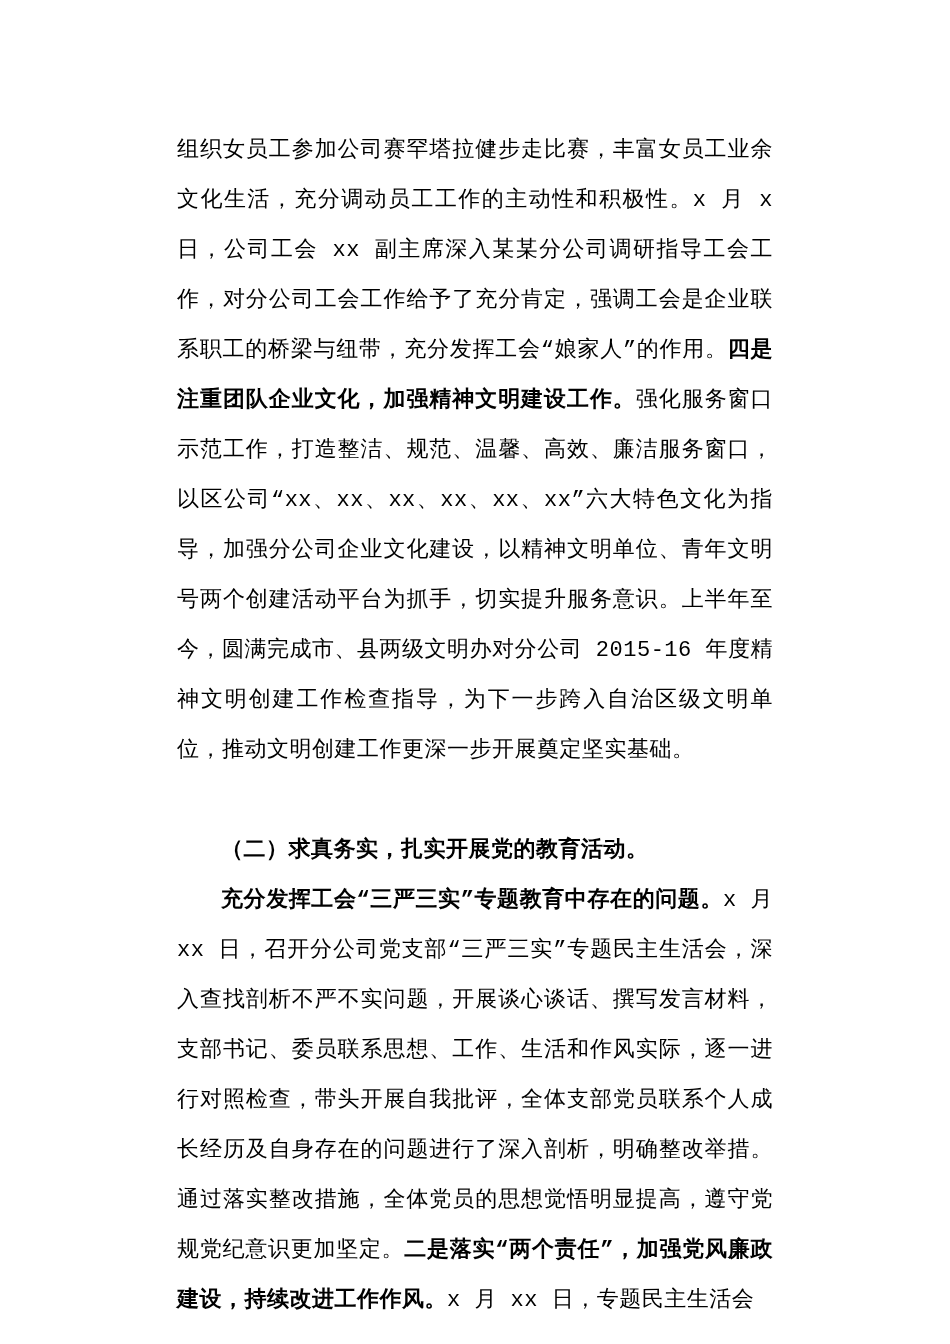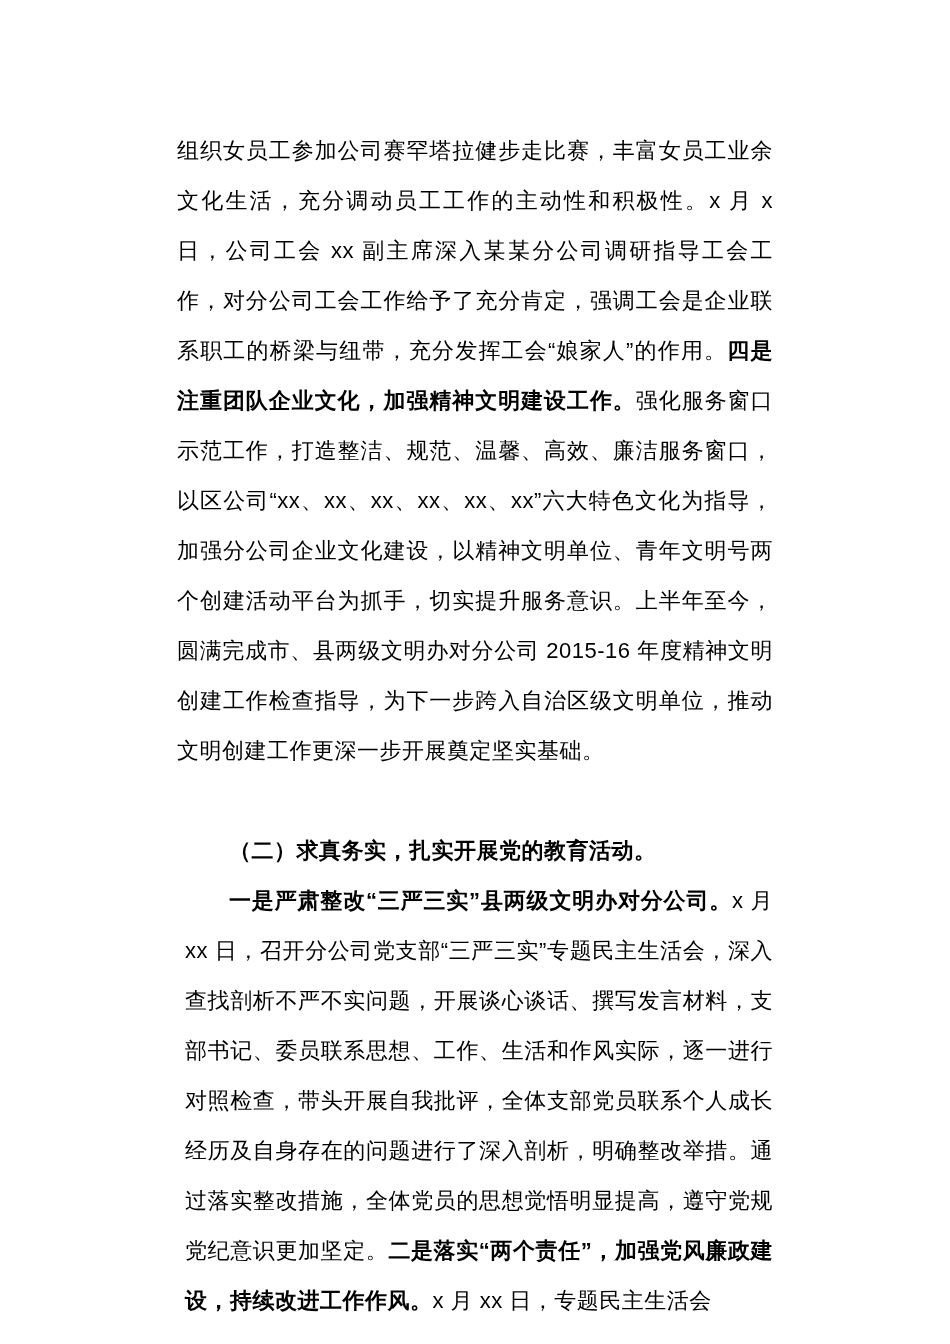--- a/index.html
+++ b/index.html
@@ -8,49 +8,48 @@
     background: #ffffff;
   }
   .page {
     position: relative;
     width: 874px;
     height: 1344px;
     margin: 0 auto;
     background: #ffffff;
     box-sizing: border-box;
     padding: 126px 139px 60px 139px;
-    font-family: Liberation Sans, sans-serif;
+    font-family: Liberation Mono, monospace;
     color: #000000;
     overflow: hidden;
   }
   .doc-content {
     width: 100%;
   }
   .para {
     margin: 0;
     font-size: 22px;
     line-height: 50px;
     text-align: justify;
     text-justify: inter-character;
     letter-spacing: 0.5px;
     word-break: break-all;
   }
   .para.indent {
     text-indent: 2em;
-    margin-left: 8px;
   }
   .para.space-before {
     margin-top: 50px;
   }
   .bold {
     font-weight: bold;
   }
 </style>
 </head>
 <body>
 
 <div class="page">
   <div class="doc-content">
       <p class="para"><span>组织女员工参加公司赛罕塔拉健步走比赛，丰富女员工业余文化生活，充分调动员工工作的主动性和积极性。x 月 x 日，公司工会 xx 副主席深入某某分公司调研指导工会工作，对分公司工会工作给予了充分肯定，强调工会是企业联系职工的桥梁与纽带，充分发挥工会“娘家人”的作用。</span><span class="bold">四是注重团队企业文化，加强精神文明建设工作。</span><span>强化服务窗口示范工作，打造整洁、规范、温馨、高效、廉洁服务窗口，以区公司“xx、xx、xx、xx、xx、xx”六大特色文化为指导，加强分公司企业文化建设，以精神文明单位、青年文明号两个创建活动平台为抓手，切实提升服务意识。上半年至今，圆满完成市、县两级文明办对分公司 2015-16 年度精神文明创建工作检查指导，为下一步跨入自治区级文明单位，推动文明创建工作更深一步开展奠定坚实基础。</span></p>
       <p class="para indent space-before"><span class="bold">（二）求真务实，扎实开展党的教育活动。</span></p>
-      <p class="para indent"><span class="bold">一是严肃整改“三严三实”县两级文明办对分公司。</span><span>x 月 xx 日，召开分公司党支部“三严三实”专题民主生活会，深入查找剖析不严不实问题，开展谈心谈话、撰写发言材料，支部书记、委员联系思想、工作、生活和作风实际，逐一进行对照检查，带头开展自我批评，全体支部党员联系个人成长经历及自身存在的问题进行了深入剖析，明确整改举措。通过落实整改措施，全体党员的思想觉悟明显提高，遵守党规党纪意识更加坚定。</span><span class="bold">二是落实“两个责任”，加强党风廉政建设，持续改进工作作风。</span><span>x 月 xx 日，专题民主生活会</span></p>
+      <p class="para indent"><span class="bold">充分发挥工会“三严三实”专题教育中存在的问题。</span><span>x 月 xx 日，召开分公司党支部“三严三实”专题民主生活会，深入查找剖析不严不实问题，开展谈心谈话、撰写发言材料，支部书记、委员联系思想、工作、生活和作风实际，逐一进行对照检查，带头开展自我批评，全体支部党员联系个人成长经历及自身存在的问题进行了深入剖析，明确整改举措。通过落实整改措施，全体党员的思想觉悟明显提高，遵守党规党纪意识更加坚定。</span><span class="bold">二是落实“两个责任”，加强党风廉政建设，持续改进工作作风。</span><span>x 月 xx 日，专题民主生活会</span></p>
     </div>
 </div>
 
 </body></html>

